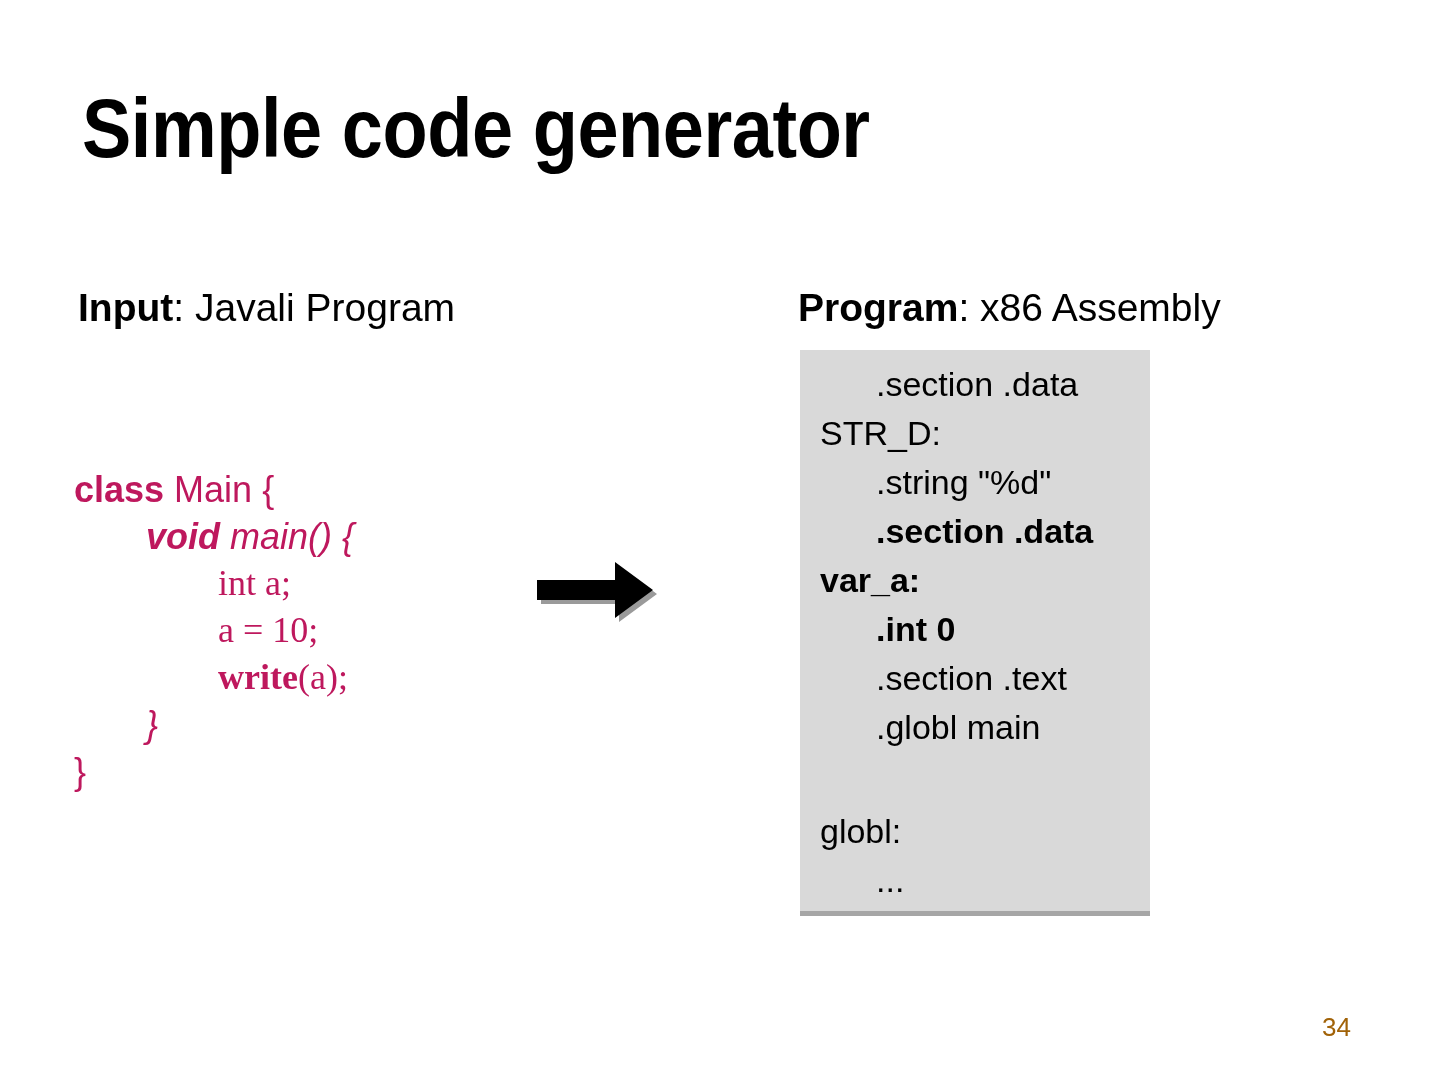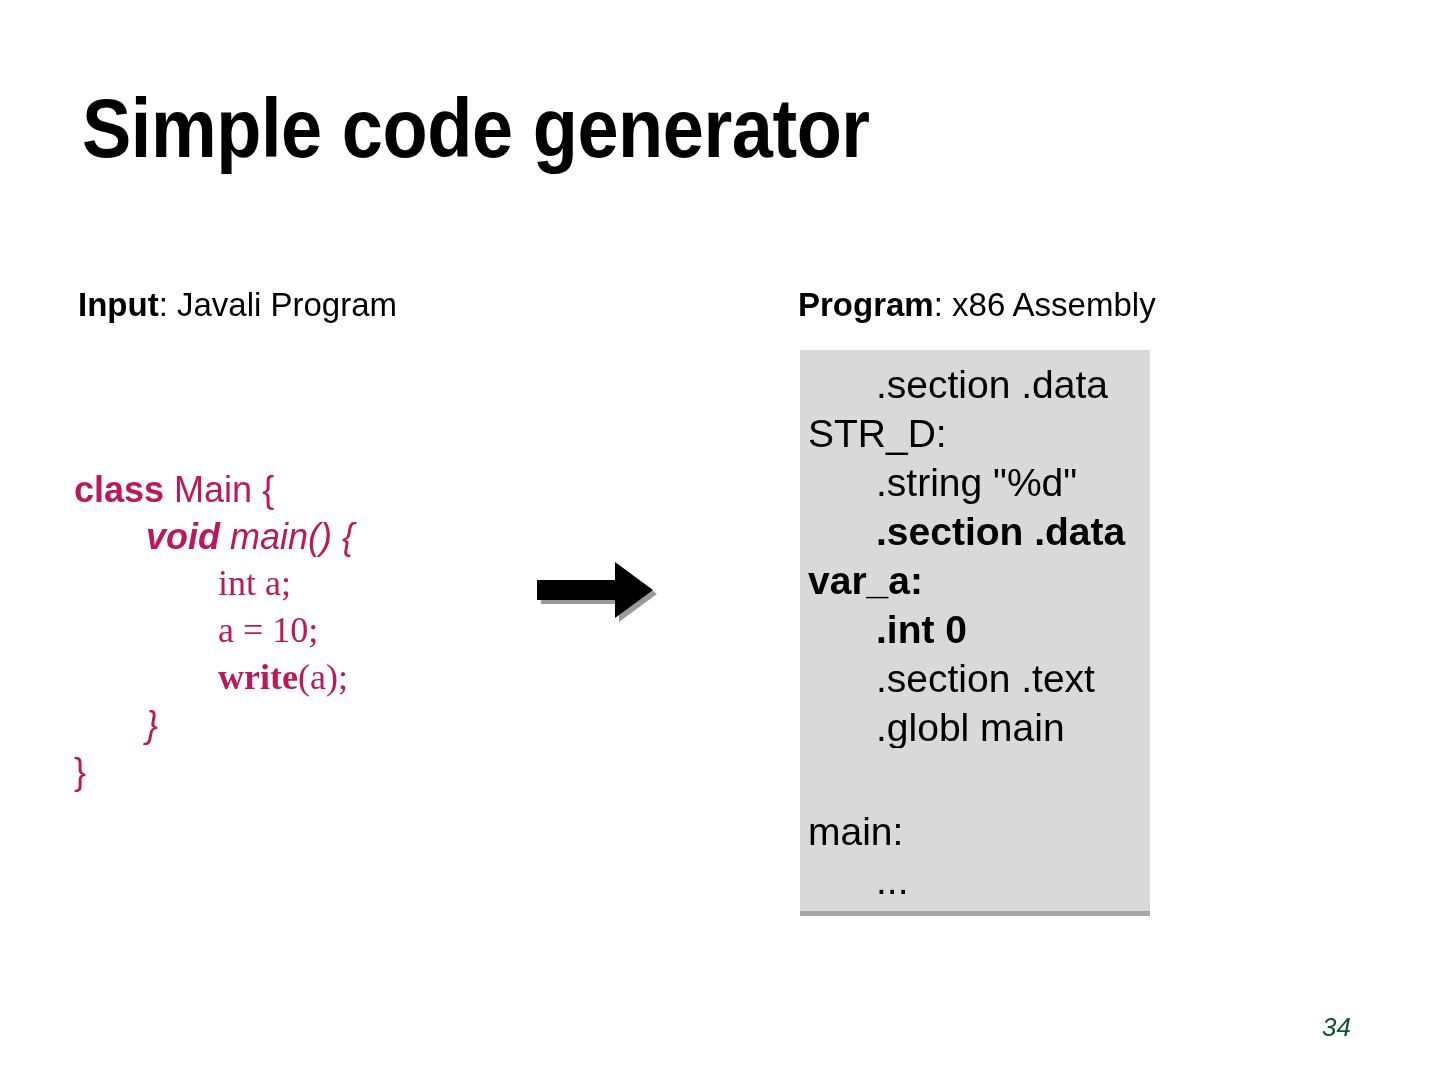--- a/index.html
+++ b/index.html
@@ -31,21 +31,21 @@
     color: #000000;
     letter-spacing: -0.5px;
     transform: scaleX(0.88);
     transform-origin: left top;
     white-space: nowrap;
   }
 
   
   .col-heading {
     position: absolute;
-    font-size: 33px;
+    font-size: 39px;
     line-height: 1.0;
     color: #000000;
     white-space: nowrap;
   }
   .col-heading .lead { font-weight: bold; }
   .col-heading .rest { font-weight: normal; }
 
   #input-heading  { left: 78px;  top: 288px; }
   #output-heading { left: 798px; top: 288px; }
 
@@ -75,42 +75,41 @@
   #flow-arrow svg { display: block; }
 
   
   .asm-block {
     position: absolute;
     left: 800px;
     width: 350px;
     background: #d9d9d9;
     border-bottom: 5px solid #a6a6a6;
     box-sizing: border-box;
-    font-size: 39px;
+    font-size: 34px;
     line-height: 49px;
     color: #000000;
     white-space: pre;
     padding: 10px 0 6px 0;
   }
   #asm-block-1 { top: 350px; }
   #asm-block-2 { top: 748px; }
 
-  .asm-line { display: block; height: 49px; padding-left: 8px; }
+  .asm-line { display: block; height: 49px; padding-left: 20px; }
   .asm-line.indent { padding-left: 76px; }
   .asm-line.bold { font-weight: bold; }
   .asm-line.blank { height: 49px; }
 
   
   #page-number {
     position: absolute;
     left: 1322px;
     top: 1012px;
     font-size: 26px;
-    color: #14532d;
-    font-style: italic;
+    color: #a16207;
   }
 </style>
 </head>
 <body>
 
 <div id="slide">
 
   <div id="slide-title">Simple code generator</div>
 
   <div class="col-heading" id="input-heading">
@@ -124,17 +123,17 @@
       <path d="M4 22 L82 22 L82 4 L120 32 L82 60 L82 42 L4 42 Z" fill="#9a9a9a" transform="translate(4,4)"></path>
       <path d="M4 22 L82 22 L82 4 L120 32 L82 60 L82 42 L4 42 Z" fill="#000000"></path>
     </svg>
   </div>
 
   <div class="col-heading" id="output-heading">
     <span class="lead">Program</span><span class="rest">: x86 Assembly</span>
   </div>
 
   <div class="asm-block" id="asm-block-1" style="background: rgb(217, 217, 217); border-bottom-color: rgb(166, 166, 166);"><span class="asm-line indent">.section .data</span><span class="asm-line">STR_D:</span><span class="asm-line indent">.string "%d"</span><span class="asm-line indent bold">.section .data</span><span class="asm-line bold">var_a:</span><span class="asm-line indent bold">.int 0</span><span class="asm-line indent">.section .text</span><span class="asm-line indent">.globl main</span></div>
-  <div class="asm-block" id="asm-block-2" style="background: rgb(217, 217, 217); border-bottom-color: rgb(166, 166, 166);"><span class="asm-line blank">&nbsp;</span><span class="asm-line">main:</span><span class="asm-line indent">...</span></div>
+  <div class="asm-block" id="asm-block-2" style="background: rgb(217, 217, 217); border-bottom-color: rgb(166, 166, 166);"><span class="asm-line blank">&nbsp;</span><span class="asm-line">globl:</span><span class="asm-line indent">...</span></div>
 
   <div id="page-number">34</div>
 
 </div>
 
 </body></html>

